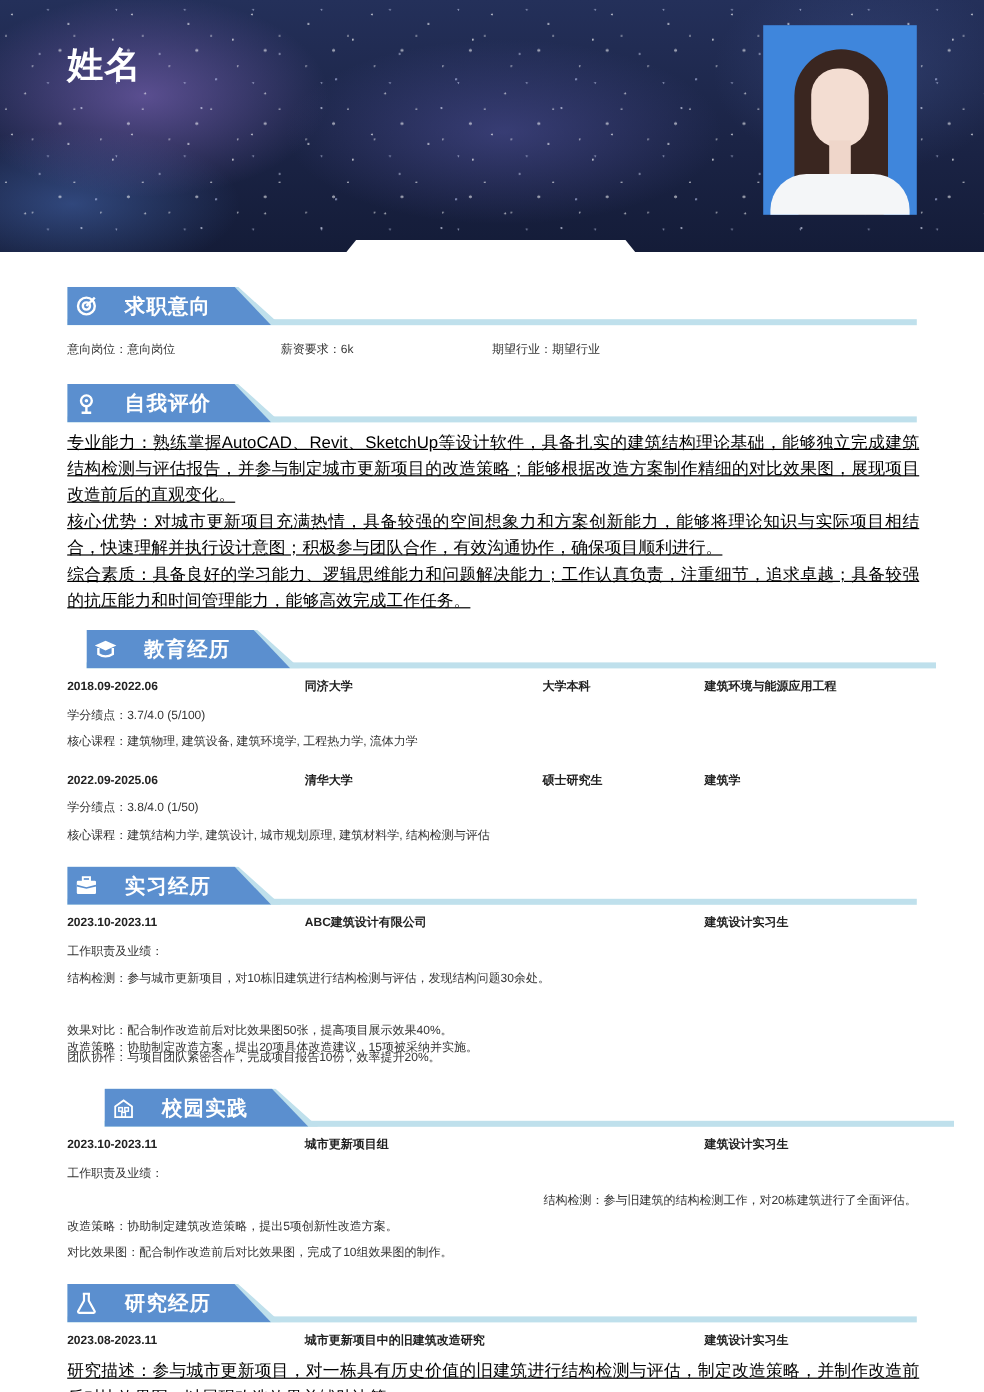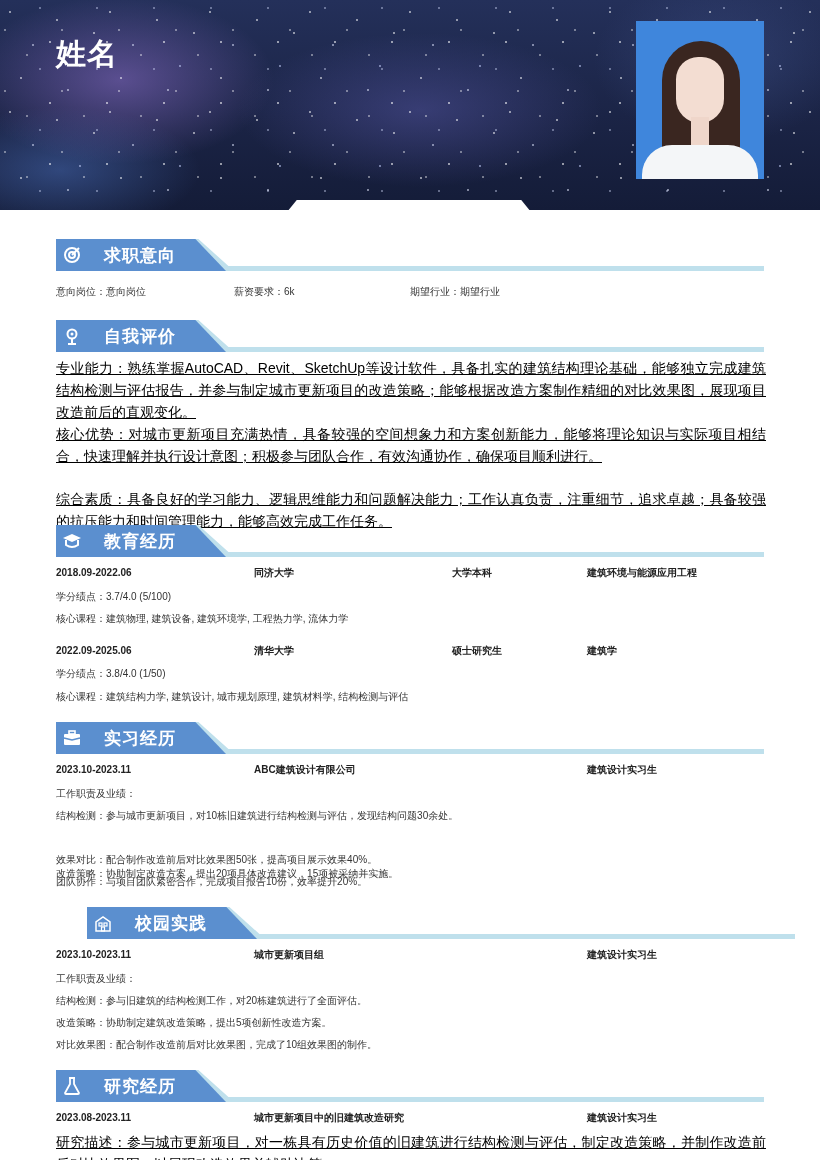--- a/index.html
+++ b/index.html
@@ -141,23 +141,23 @@
     <svg width="16" height="18" viewBox="0 0 16 18">
         <circle cx="8" cy="7" r="4.5" fill="none" stroke="#fff" stroke-width="2"></circle>
         <circle cx="8" cy="7" r="1.5" fill="#fff"></circle>
         <path d="M8 11.5 V17 M4 17 H12" stroke="#fff" stroke-width="2"></path>
       </svg>
   </div>
   <div class="title">自我评价</div>
 </div>
 <div class="para" style="top:357px;">专业能力：熟练掌握AutoCAD、Revit、SketchUp等设计软件，具备扎实的建筑结构理论基础，能够独立完成建筑结构检测与评估报告，并参与制定城市更新项目的改造策略；能够根据改造方案制作精细的对比效果图，展现项目改造前后的直观变化。</div>
 <div class="para" style="top:423px;">核心优势：对城市更新项目充满热情，具备较强的空间想象力和方案创新能力，能够将理论知识与实际项目相结合，快速理解并执行设计意图；积极参与团队合作，有效沟通协作，确保项目顺利进行。</div>
-<div class="para" style="top:488px;">综合素质：具备良好的学习能力、逻辑思维能力和问题解决能力；工作认真负责，注重细节，追求卓越；具备较强的抗压能力和时间管理能力，能够高效完成工作任务。</div>
-
-<div class="section-head" style="top:525px;">
+<div class="para" style="top:467px;">综合素质：具备良好的学习能力、逻辑思维能力和问题解决能力；工作认真负责，注重细节，追求卓越；具备较强的抗压能力和时间管理能力，能够高效完成工作任务。</div>
+
+<div class="section-head" style="top:525px;margin-left:16px;">
   <div class="line"></div>
   <div class="tab-light"></div>
   <div class="tab"></div>
   <div class="icon">
     <svg width="20" height="16" viewBox="0 0 20 16">
         <path d="M1 5 L10 1 L19 5 L10 9 Z" fill="#fff"></path>
         <path d="M4 7 V12 Q10 16 16 12 V7" fill="none" stroke="#fff" stroke-width="2"></path>
       </svg>
   </div>
   <div class="title">教育经历</div>
@@ -217,21 +217,21 @@
       </svg>
   </div>
   <div class="title">校园实践</div>
 </div>
 <div class="row bold" style="top:944px;">
   <span class="col" style="left:0;">2023.10-2023.11</span>
   <span class="col" style="left:198px;">城市更新项目组</span>
   <span class="col" style="left:531px;">建筑设计实习生</span>
 </div>
 <div class="row" style="top:968px;">工作职责及业绩：</div>
-<div class="row" style="top:990px;">结构检测：参与旧建筑的结构检测工作，对20栋建筑进行了全面评估。</div>
+<div class="row" style="top:990px;text-align:right;">结构检测：参与旧建筑的结构检测工作，对20栋建筑进行了全面评估。</div>
 <div class="row" style="top:1012px;">改造策略：协助制定建筑改造策略，提出5项创新性改造方案。</div>
 <div class="row" style="top:1034px;">对比效果图：配合制作改造前后对比效果图，完成了10组效果图的制作。</div>
 
 <div class="section-head" style="top:1070px;padding-left:33px;">
   <div class="line"></div>
   <div class="tab-light"></div>
   <div class="tab"></div>
   <div class="icon">
     <svg width="16" height="18" viewBox="0 0 16 18">
         <path d="M5 1 H11 M6 1 V7 L1 16 Q1 17 2 17 H14 Q15 17 15 16 L10 7 V1" fill="none" stroke="#fff" stroke-width="1.8"></path>

